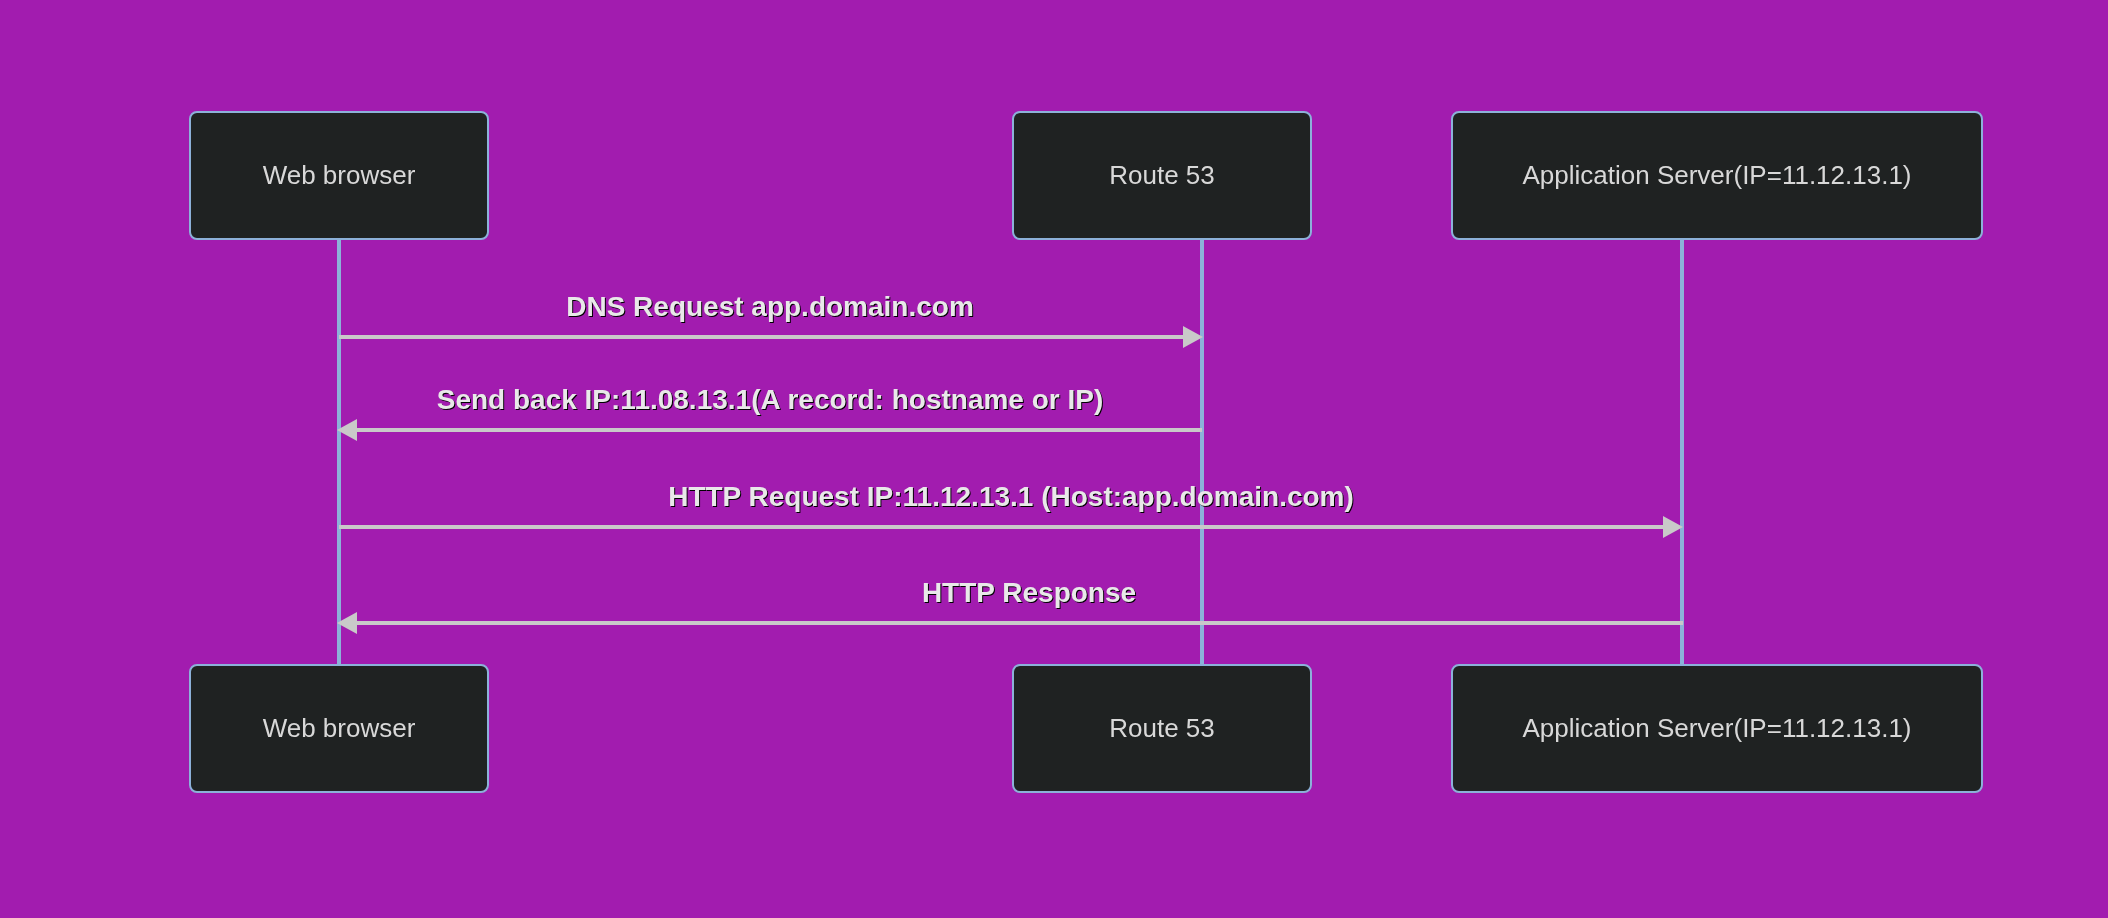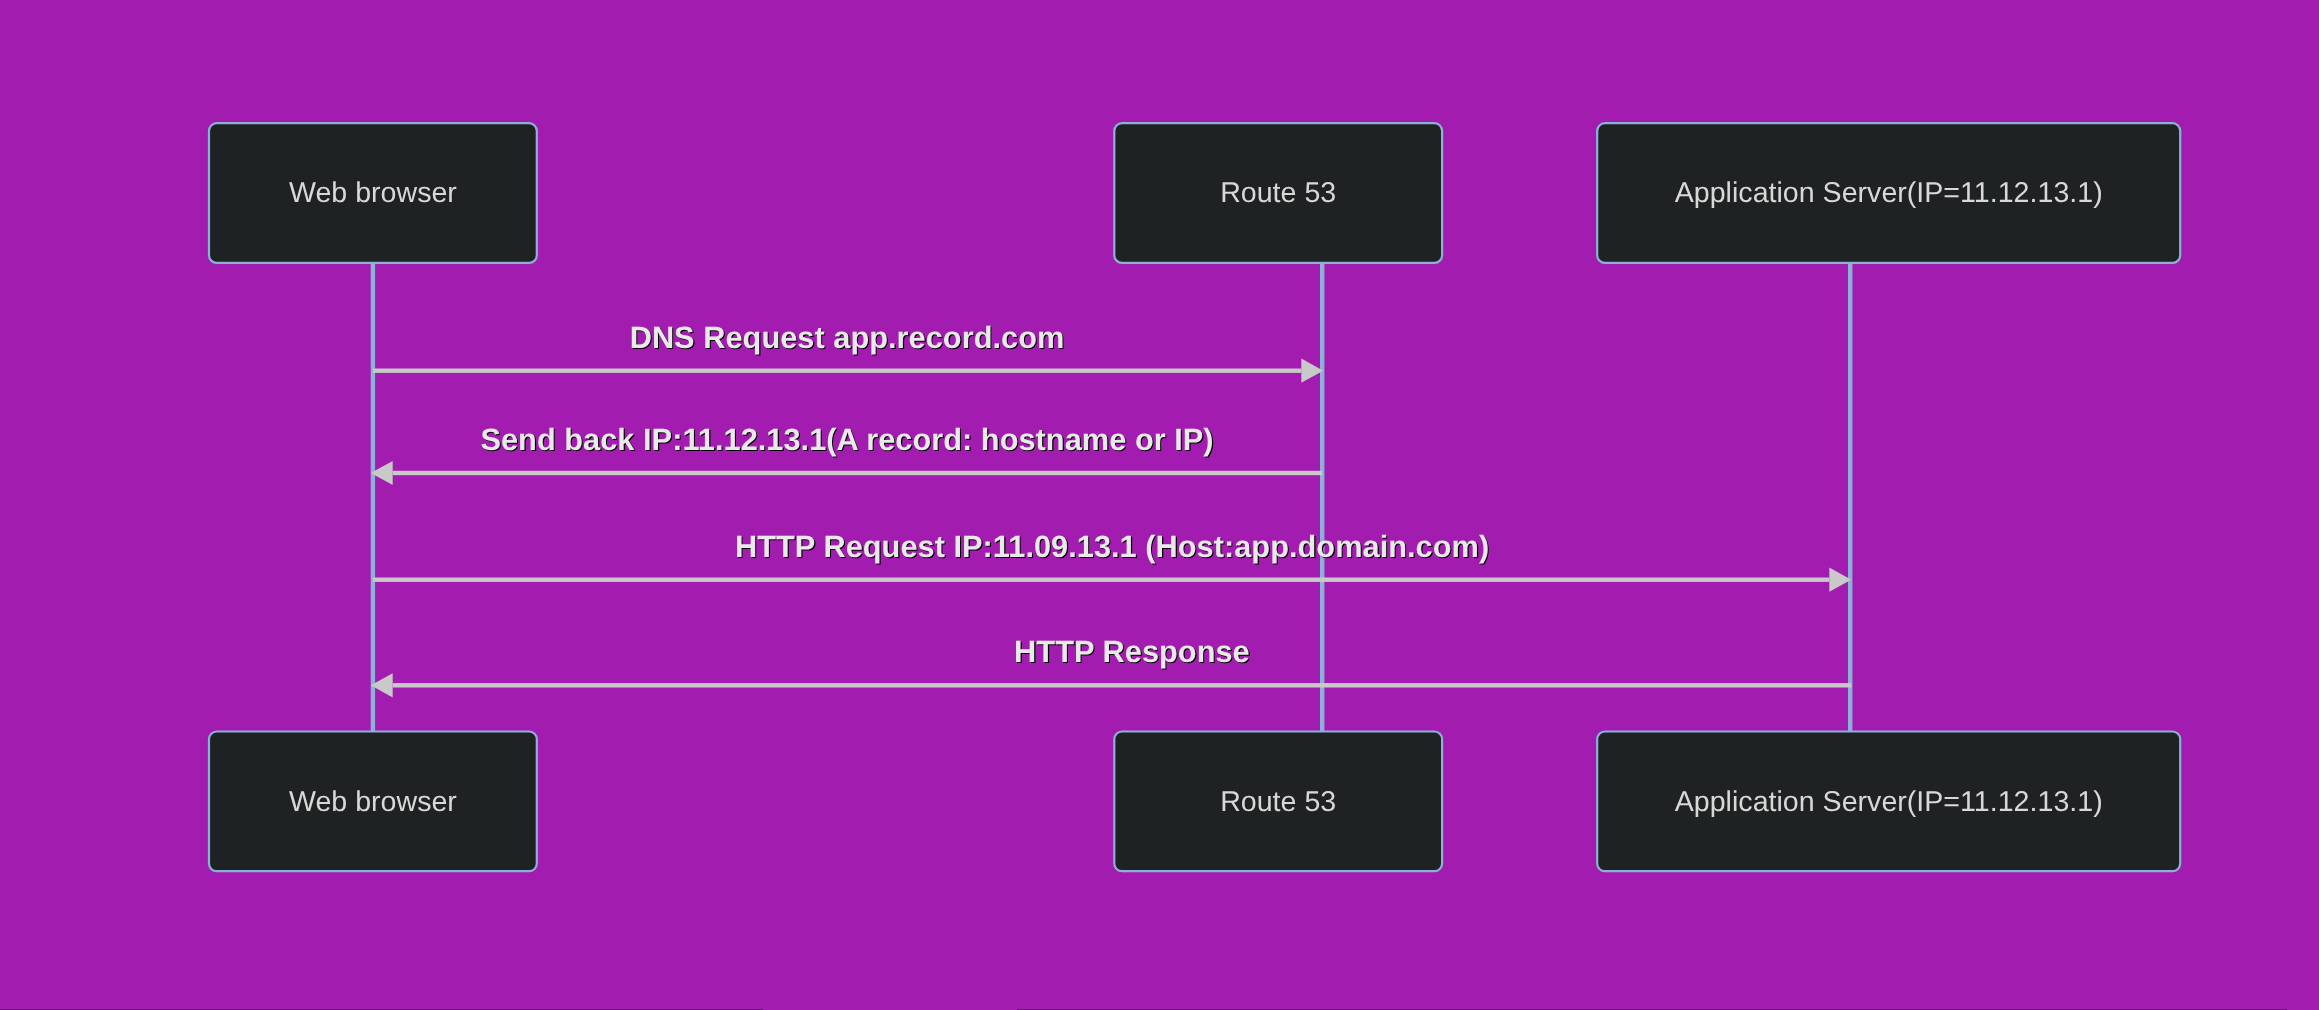--- a/index.html
+++ b/index.html
@@ -84,33 +84,33 @@
     <span>Web browser</span>
   </div>
   <div class="actor row-top actor-route">
     <span>Route 53</span>
   </div>
   <div class="actor row-top actor-app">
     <span>Application Server(IP=11.12.13.1)</span>
   </div>
 
   <div>
-    <div class="msg-label" style="left:770px; top:290px">DNS Request app.record.com</div>
+    <div class="msg-label" style="left:770px; top:290px">DNS Request app.domain.com</div>
     <div class="msg-line" style="left:339px; top:335px; width:844px"></div>
     <div class="arrowhead right" style="left:1183px; top:326px"></div>
   </div>
 
   <div>
-    <div class="msg-label" style="left:770px; top:383px">Send back IP:11.12.13.1(A record: hostname or IP)</div>
+    <div class="msg-label" style="left:770px; top:383px">Send back IP:11.08.13.1(A record: hostname or IP)</div>
     <div class="msg-line" style="left:357px; top:428px; width:845px"></div>
     <div class="arrowhead left" style="left:337px; top:419px"></div>
   </div>
 
   <div>
-    <div class="msg-label" style="left:1011px; top:480px">HTTP Request IP:11.09.13.1 (Host:app.domain.com)</div>
+    <div class="msg-label" style="left:1011px; top:480px">HTTP Request IP:11.12.13.1 (Host:app.domain.com)</div>
     <div class="msg-line" style="left:339px; top:525px; width:1324px"></div>
     <div class="arrowhead right" style="left:1663px; top:516px"></div>
   </div>
 
   <div>
     <div class="msg-label" style="left:1029px; top:576px">HTTP Response</div>
     <div class="msg-line" style="left:357px; top:621px; width:1326px"></div>
     <div class="arrowhead left" style="left:337px; top:612px"></div>
   </div>
 

